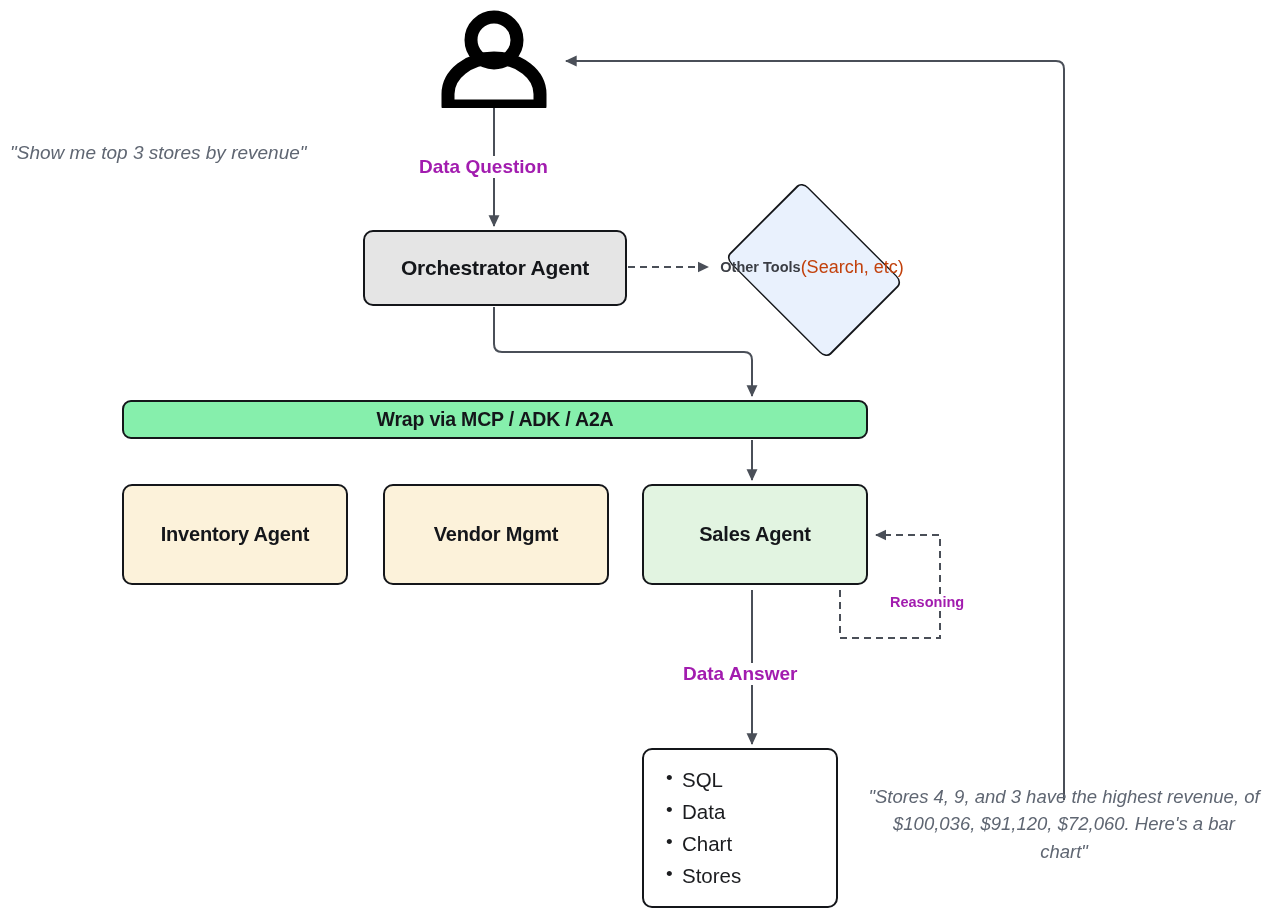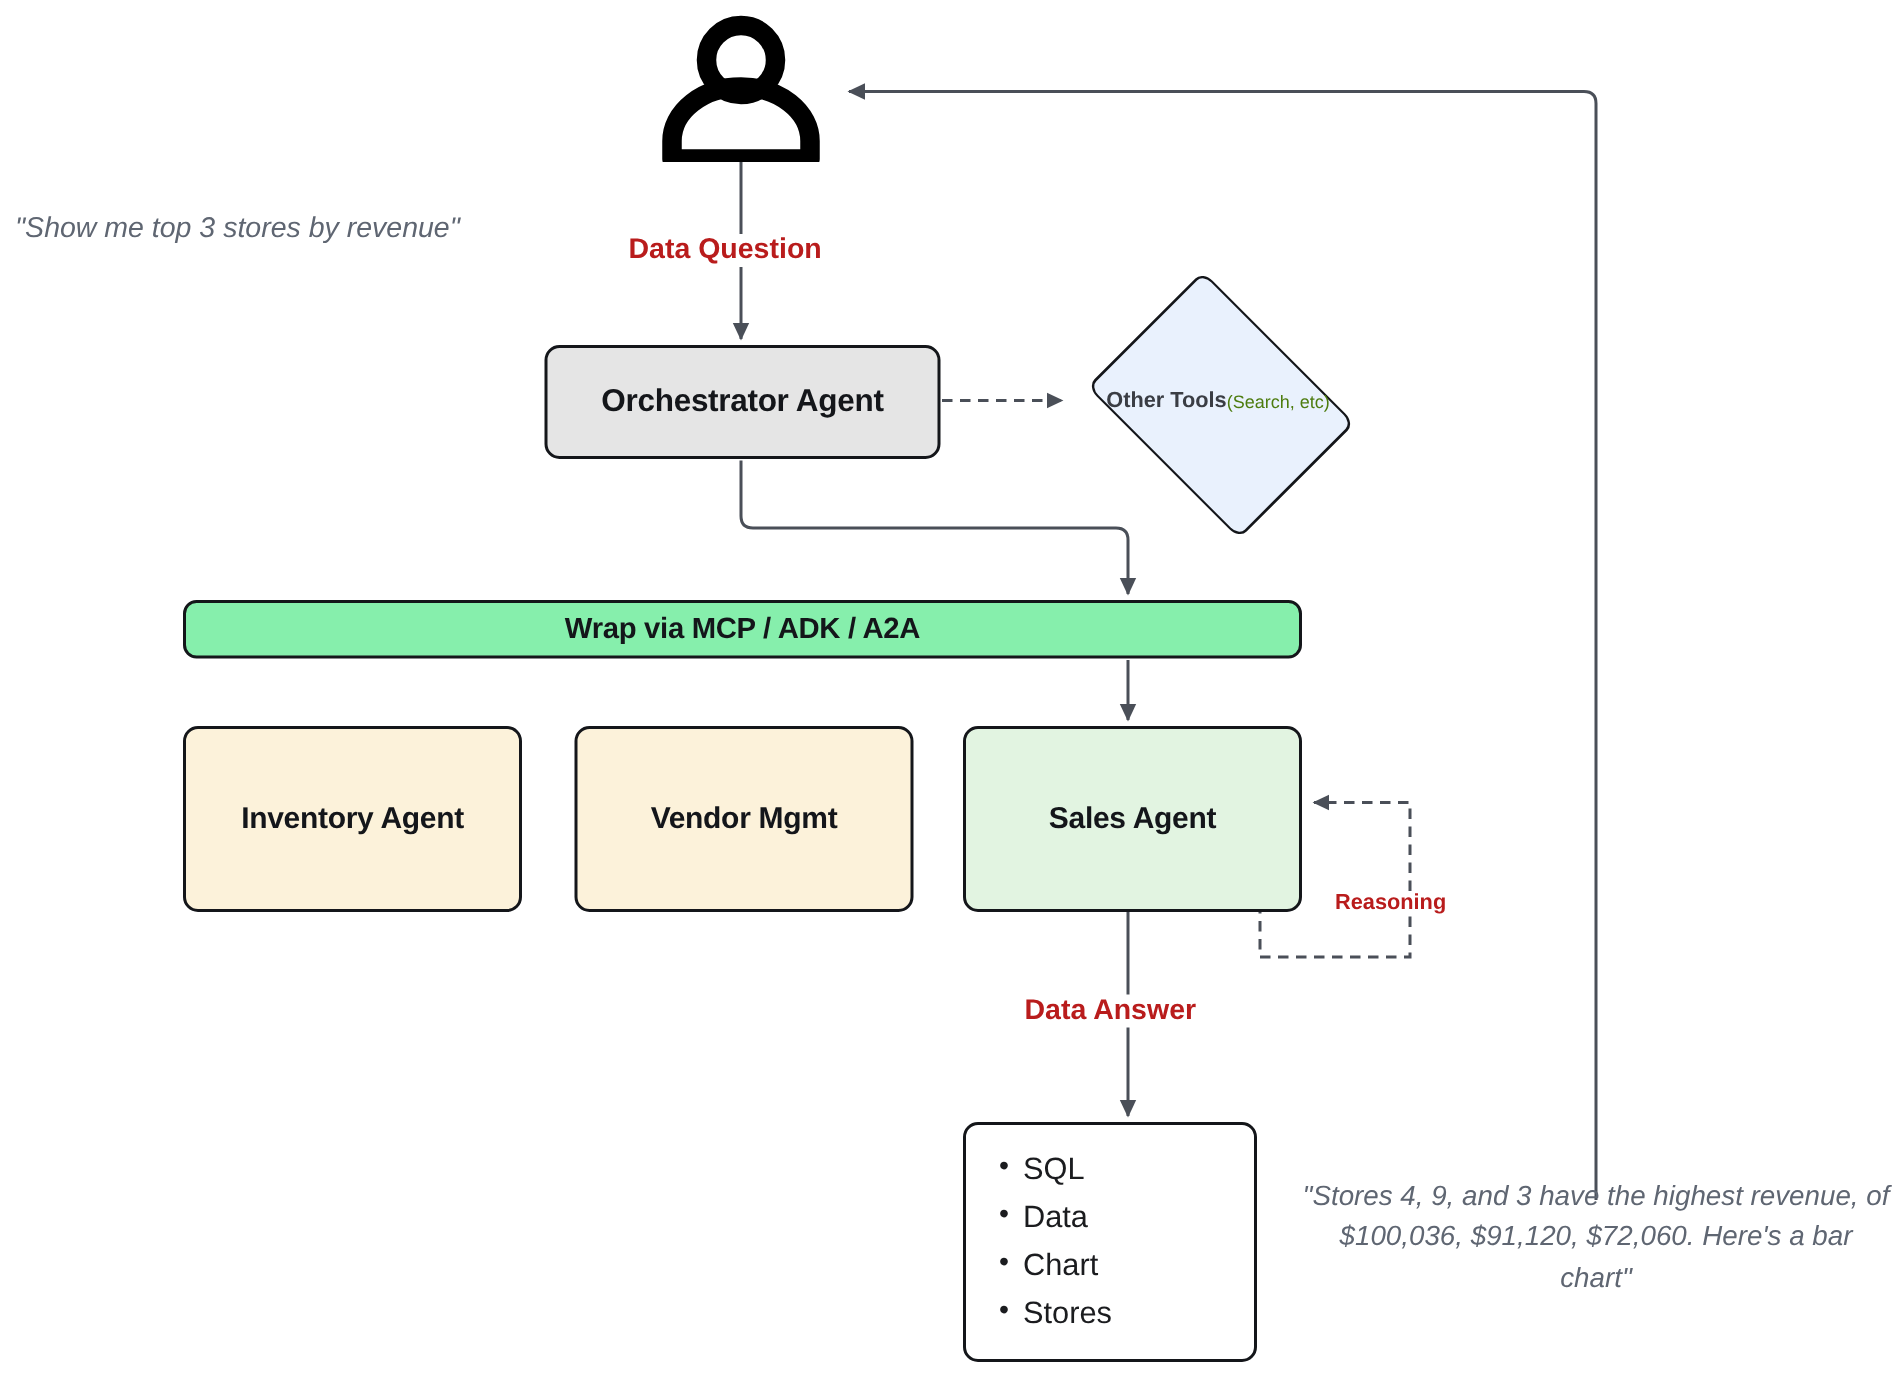--- a/index.html
+++ b/index.html
@@ -78,36 +78,36 @@
     align-items: center;
     justify-content: center;
     line-height: 1.18;
   }
   #other-tools-labels .l1 {
     font-size: 14.5px;
     font-weight: bold;
     color: #3a3d44;
   }
   #other-tools-labels .l2 {
-    font-size: 12px;
-    color: #4d7c0f;
+    font-size: 18px;
+    color: #c2410c;
   }
 
   
   #mcp-bar {
     left: 122px; top: 400px;
     width: 746px; height: 39px;
     background: #86efac;
     border-radius: 9px;
     border-width: 2.5px;
   }
   #mcp-bar .title { font-size: 19.5px; }
 
   
-  .agent-box { width: 226px; height: 124px; top: 484px; }
+  .agent-box { width: 226px; height: 101px; top: 484px; }
   #inventory-agent { left: 122px; background: #fcf2da; }
   #vendor-mgmt     { left: 383px; background: #fcf2da; }
   #sales-agent     { left: 642px; background: #e2f4e1; width: 226px; }
   .agent-box .title { font-size: 20px; }
 
   
   #output-box {
     left: 642px; top: 748px;
     width: 196px; height: 160px;
     background: #ffffff;
@@ -132,21 +132,21 @@
     left: -16px;
     top: -1px;
     font-size: 19px;
     color: #1b1c1f;
   }
 
   
   .edge-label {
     position: absolute;
     font-weight: bold;
-    color: #b91c1c;
+    color: #a21caf;
     white-space: nowrap;
     background: #ffffff;
     padding: 0 5px;
   }
   #label-data-question { left: 414px; top: 156px; font-size: 19px; }
   #label-data-answer   { left: 678px; top: 663px; font-size: 19px; }
   #label-reasoning     { left: 885px; top: 594px; font-size: 14.5px; }
 
   
   .quote {

